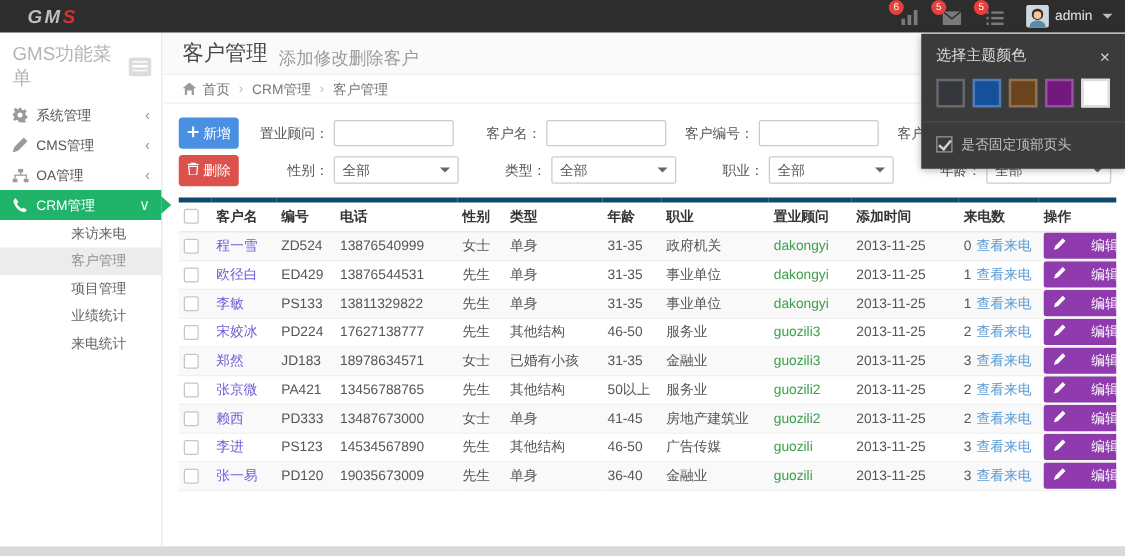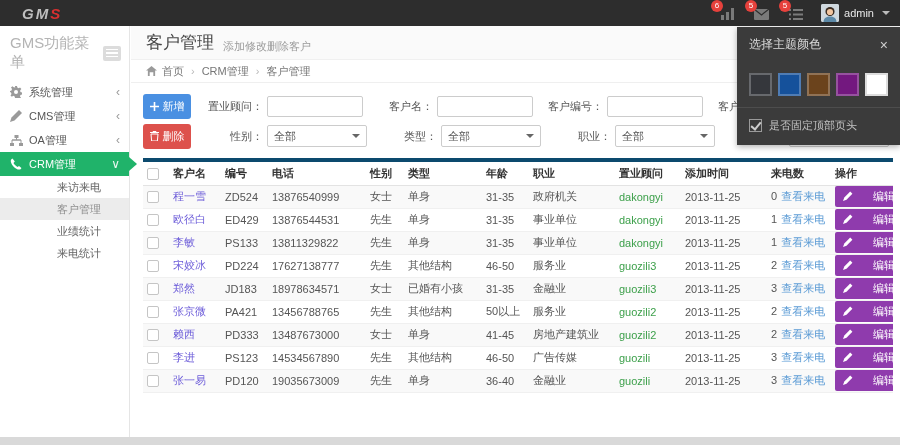--- a/index.html
+++ b/index.html
@@ -39,21 +39,21 @@
   .menu-item.active .chev { color:#eaf7f0; }
   .arrow-out { position:absolute; right:-8px; top:50%; margin-top:-7px; width:0; height:0;
     border-left:8px solid #20b36a; border-top:7px solid transparent; border-bottom:7px solid transparent; }
   .submenu-item { height:22px; line-height:22px; padding-left:57px; color:#646464; cursor:pointer; }
   .submenu-item.active { background:#ececec; color:#8f8f8f; }
   
   .main { position:absolute; left:131px; top:26px; width:769px; height:411px; background:#fff; }
   .page-header { height:34px; background:#fafafa; border-bottom:1px solid #f0f0f0;
     display:flex; align-items:center; padding:0 15px; }
   .page-title { font-size:17px; color:#474747; font-weight:normal; }
-  .page-subtitle { font-size:11px; color:#9b9b9b; margin-left:9px; margin-top:8px; }
+  .page-subtitle { font-size:14px; color:#9b9b9b; margin-left:9px; margin-top:8px; }
   .breadcrumb { height:23px; display:flex; align-items:center; padding:0 15px; color:#777;
     border-bottom:1px solid #efefef; background:#fff; }
   .breadcrumb .sep { color:#b9b9b9; margin:0 7px; }
   .bc-home { margin-right:5px; display:flex; }
   .bc-link { cursor:pointer; }
   .content { position:relative; padding:11px 12px 0 12px; }
   
   .toolbar { position:absolute; left:12px; top:11px; width:50px; }
   .btn { border:none; border-radius:3px; color:#fff; font-size:11px; cursor:pointer;
     display:flex; align-items:center; justify-content:center; gap:4px; width:48px; height:25px; }
@@ -85,21 +85,21 @@
   .link-name { color:#6c5cd9; cursor:pointer; }
   .link-agent { color:#3da04b; cursor:pointer; }
   .link-calls { color:#5b9bd5; cursor:pointer; }
   .calls-num { color:#555; margin-right:4px; }
   .btn-edit { background:#8f3bad; border:none; border-radius:2px; color:#fff; font-size:11px;
     padding:3px 8px; display:inline-flex; align-items:center; gap:20px; cursor:pointer; }
   
   .theme-panel { position:absolute; top:27px; right:0; width:163px; background:#3b3b3b; z-index:50;
     padding:9px 12px 12px; box-shadow:0 2px 6px rgba(0,0,0,.3); }
   .tp-head { display:flex; justify-content:space-between; align-items:center; color:#dcdcdc;
-    font-size:12px; margin-bottom:20px; }
+    font-size:12px; margin-bottom:10px; }
   .tp-close { color:#cfcfcf; font-size:14px; cursor:pointer; line-height:12px; }
   .tp-swatches { display:flex; gap:6px; margin-bottom:11px; }
   .swatch { width:23px; height:23px; border:2px solid rgba(255,255,255,.25); cursor:pointer; }
   .tp-divider { height:1px; background:#4d4d4d; margin:0 -12px 10px; }
   .tp-check { display:flex; align-items:center; gap:7px; color:#c2c2c2; font-size:11px; }
   .tp-cb { width:13px; height:13px; border:1px solid #9a9a9a; position:relative; cursor:pointer; }
   .tp-cb:after { content:""; position:absolute; left:3px; top:0px; width:4px; height:8px;
     border:solid #cfcfcf; border-width:0 2px 2px 0; transform:rotate(40deg); }
   
   .bottom-strip { position:absolute; left:0; bottom:0; width:900px; height:8px; background:#d9d9d9; }
@@ -208,20 +208,21 @@
           <path d="M2.5.5C1.5 1 .5 2 .8 3.4c.4 2 1.6 4 3.1 5.5S7.3 11.4 9 11.6c1.2.1 2-.7 2.4-1.7L9 8l-1.4 1C6.3 8.4 4.2 6.4 3.5 5L4.8 3.6z"></path>
         </svg>
     </span>
     <span>CRM管理</span>
     <span class="chev">∨</span>
     <span class="arrow-out"></span>
   </div>
 
   <div class="submenu-item">来访来电</div>
   <div class="submenu-item active">客户管理</div>
+  <div class="submenu-item">项目管理</div>
   <div class="submenu-item">业绩统计</div>
   <div class="submenu-item">来电统计</div>
 </div>
 
 <div class="main">
   <div class="page-header">
     <span class="page-title">客户管理</span>
     <span class="page-subtitle">添加修改删除客户</span>
   </div>
 

